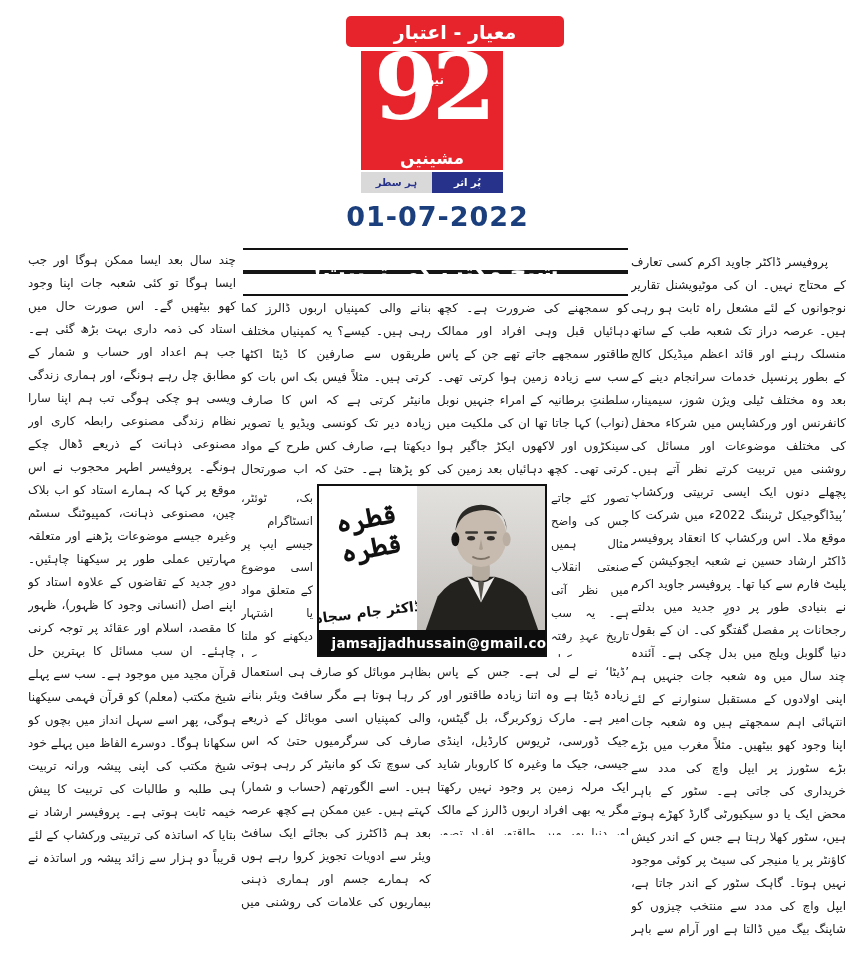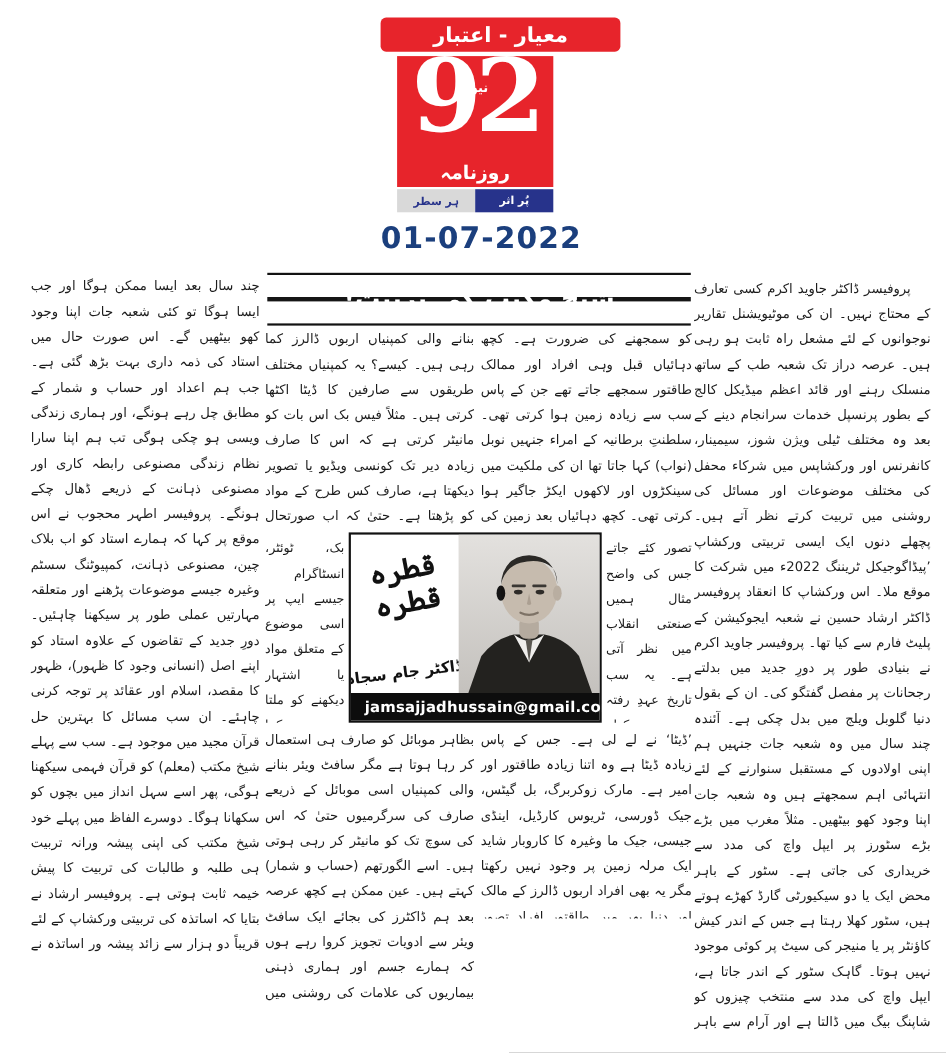--- a/index.html
+++ b/index.html
@@ -100,21 +100,21 @@
 </head>
 <body>
 
 <div class="page">
 
   <div class="banner">معیار - اعتبار</div>
 
   <div class="logo-square">
     <div class="logo-92">92</div>
     <div class="logo-news">نیوز</div>
-    <div class="logo-daily">روزنامہ</div>
+    <div class="logo-daily">مشینیں</div>
   </div>
 
   <div class="slogan">
     <div class="slogan-half slogan-gray">ہر سطر</div>
     <div class="slogan-half slogan-navy">پُر اثر</div>
   </div>
 
   <div class="date">01-07-2022</div>
 
   <div class="headline-wrap">

